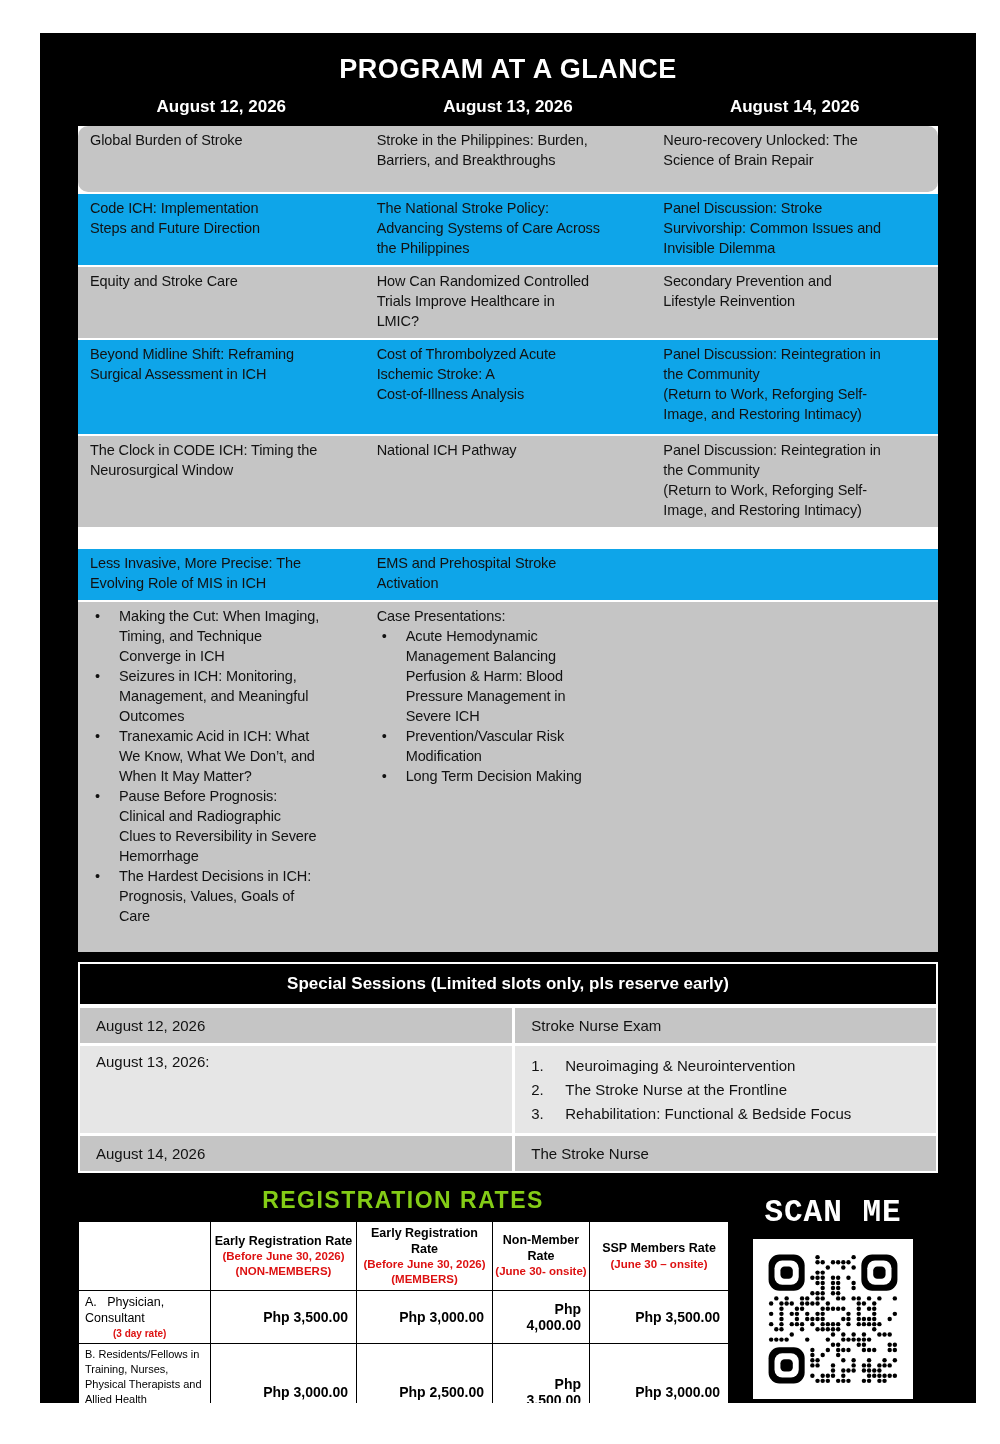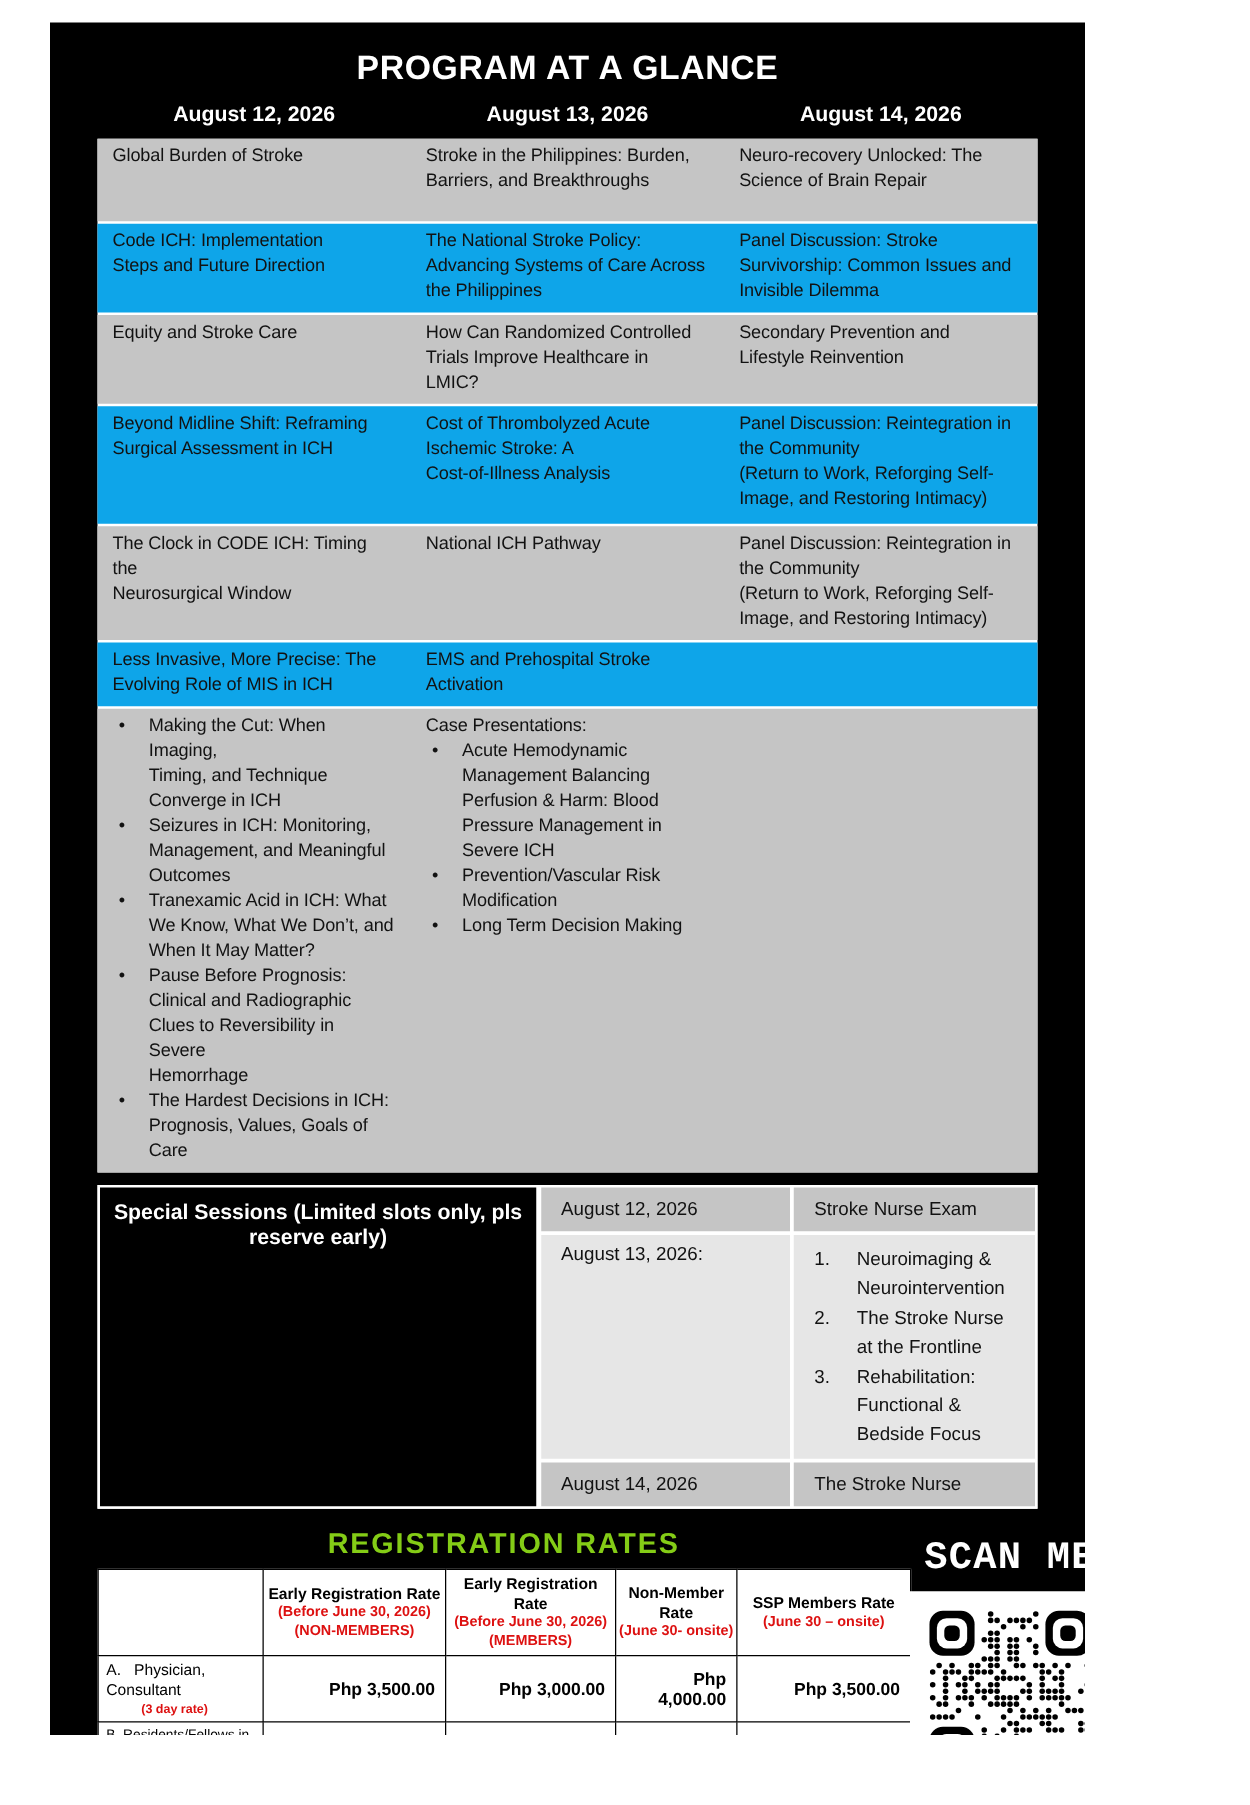--- a/index.html
+++ b/index.html
@@ -1,21 +1,21 @@
 <!DOCTYPE html>
 <html><head>
 <meta charset="utf-8">
 <style>
   html,body{margin:0;padding:0;}
   body{
     width:1000px;height:1444px;position:relative;background:#ffffff;
     font-family:"Liberation Sans","DejaVu Sans",sans-serif;overflow:hidden;
   }
   .poster{
-    position:absolute;left:40px;top:18px;width:828px;height:1370px;
+    position:absolute;left:40px;top:33px;width:936px;height:1370px;
     background:#000;box-sizing:border-box;padding:0 38px;overflow:hidden;
   }
   
   .title{
     color:#fff;text-align:center;font-weight:bold;font-size:27px;
     letter-spacing:.5px;padding-top:21px;
   }
   .dates{display:grid;grid-template-columns:1fr 1fr 1fr;margin-top:12px;}
   .date-cell{color:#fff;font-weight:bold;font-size:17px;text-align:center;}
   
@@ -24,30 +24,30 @@
   .prow.dark{background:#c5c5c5;}
   .prow.light{background:#0ea5e9;}
   .pcell{
     padding:4px 13px 7px 12px;font-size:14.5px;line-height:20px;color:#121212;
     letter-spacing:-0.1px;
   }
   .ptext{white-space:pre-line;}
   .bullet{display:flex;margin-left:2px;}
   .bullet .dot{flex:none;width:24px;text-align:left;padding-left:3px;}
   .bullet .btxt{white-space:pre-line;}
-  .prow:nth-child(1){min-height:66px;}
+  .prow:nth-child(1){min-height:66px;border-radius:10px;}
   .prow:nth-child(2){min-height:66px;}
   .prow:nth-child(3){min-height:66px;}
   .prow:nth-child(4){min-height:94px;}
   .prow:nth-child(5){min-height:87px;}
-  .prow:nth-child(6){min-height:44px;}
+  .prow:nth-child(6){min-height:44px;margin-top:20px;}
   .prow:nth-child(7){min-height:350px;}
   
   .special{margin-top:10px;background:#fff;border:2px solid #fff;
-    display:flex;flex-direction:row;gap:4px;}
+    display:flex;flex-direction:column;gap:4px;}
   .special-header{
     background:#000;color:#fff;font-weight:bold;font-size:17px;
     text-align:center;padding:10px 0;
   }
   .srows{display:flex;flex-direction:column;gap:3px;}
   .srow{display:grid;grid-template-columns:50.5% 1fr;column-gap:3px;}
   .scell{padding:7px 16px;font-size:15px;color:#121212;}
   .srow.dark .scell{background:#c5c5c5;}
   .srow.light .scell{background:#e6e6e6;}
   .srow.single .scell{min-height:21px;display:flex;align-items:center;}

